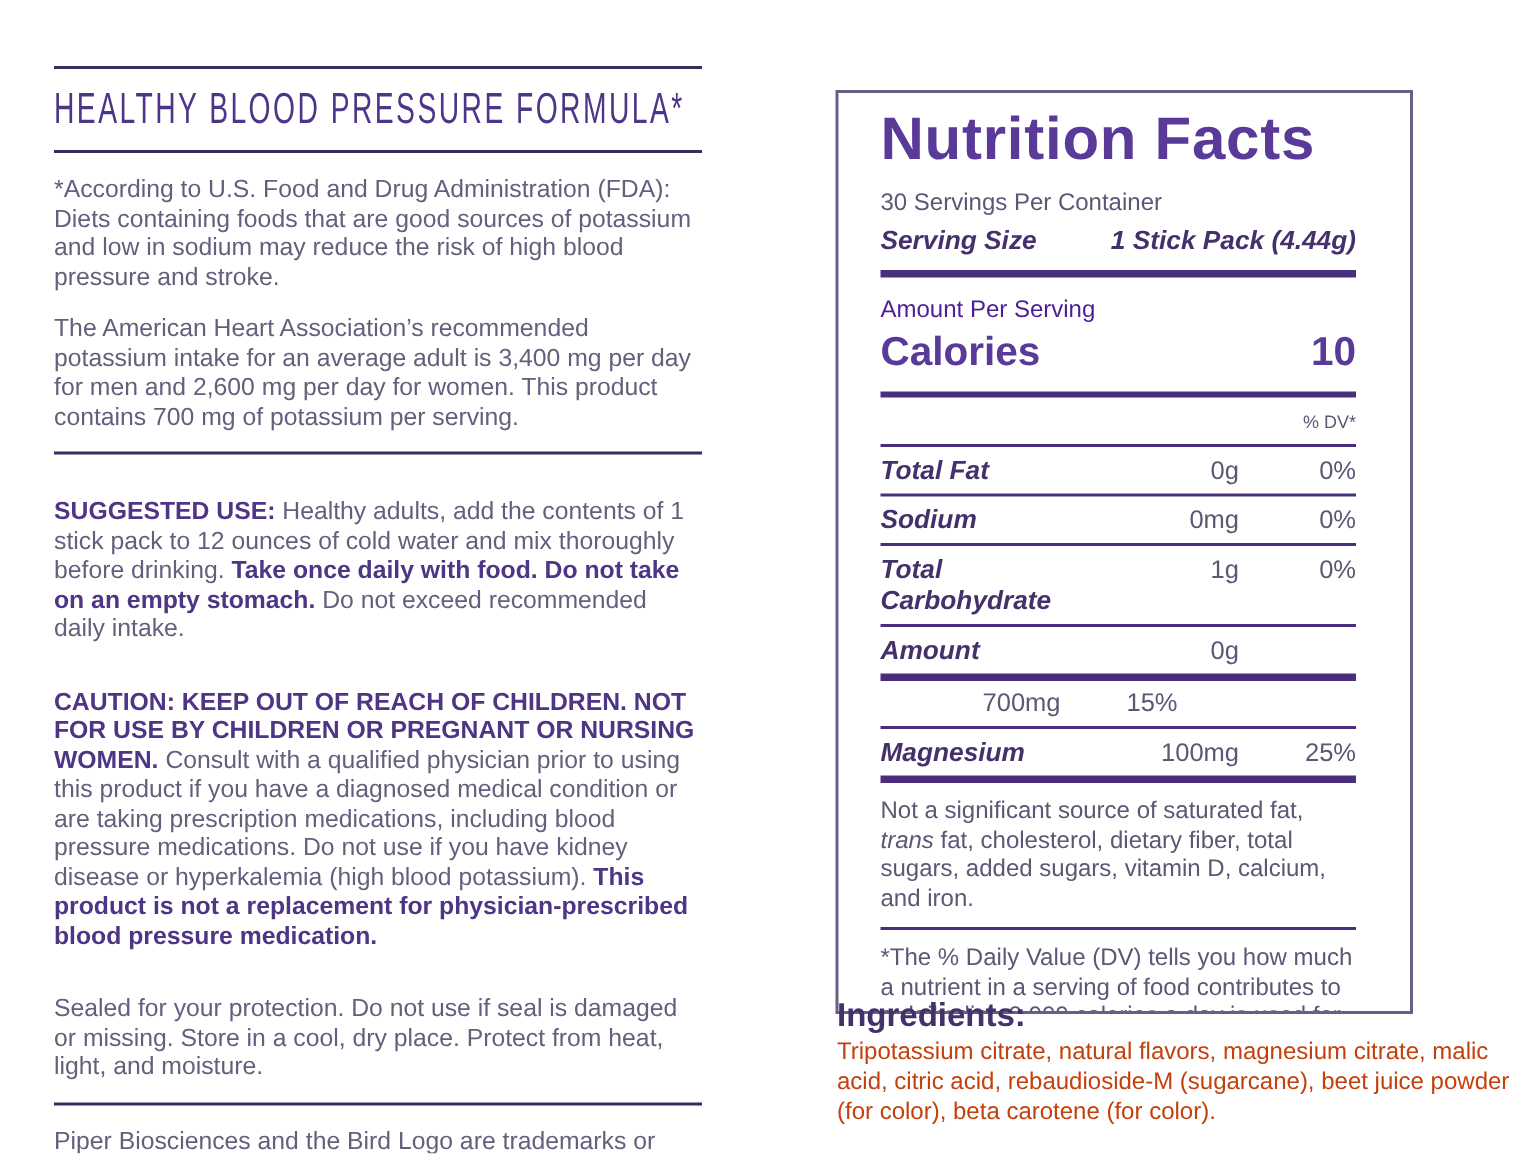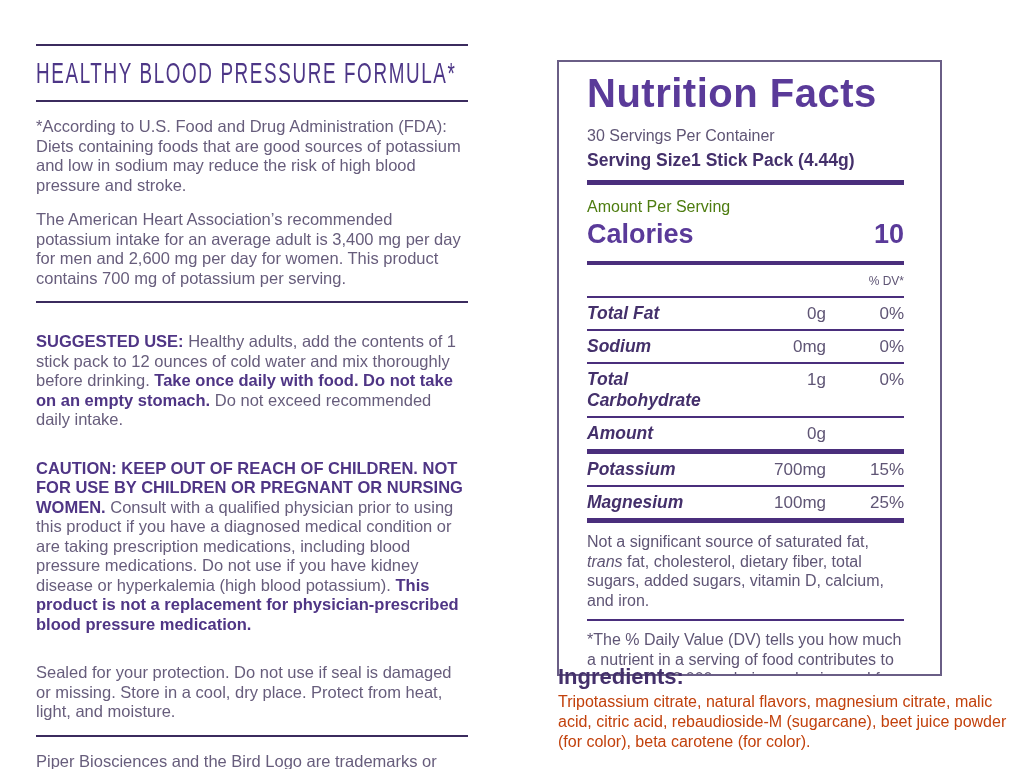--- a/index.html
+++ b/index.html
@@ -33,28 +33,28 @@
     border:2px solid #6a5e86; background:#ffffff; padding:8px 36px 0 28px;
     overflow:hidden;
     margin-top:20px;
   }
   .nfbox h2 {
     color:#5a3a99; font-size:40px; line-height:46px; font-weight:bold;
     letter-spacing:0.5px; margin-bottom:11px;
   }
   .servings { font-size:16px; color:#5f5575; margin-bottom:5px; }
   .ssrow {
-    display:flex; font-size:17.5px;
-    font-weight:bold; color:#44306b; margin-bottom:9px;
+    display:flex; justify-content:space-between; font-size:17.5px;
+    font-weight:bold; color:#44306b; margin-bottom:9px;font-style:italic;
   }
   .bar { background:#4a2e7c; }
   .bar.thick { height:5px; }
   .bar.med   { height:4px; }
   .bar.thin  { height:2px; }
-  .aps { margin-top:13px; font-size:16px; color:#4d7c0f; }
+  .aps { margin-top:13px; font-size:16px; color:#4c1d95; }
   .calrow {
     display:flex; justify-content:space-between; align-items:baseline;
     font-size:27px; font-weight:bold; color:#5a3a99; margin:3px 0 11px;
   }
   .dvh { text-align:right; font-size:12px; color:#5f5575; margin:9px 0 8px; }
   .nrow { display:flex; align-items:baseline; padding:5px 0 5px; font-size:17px; }
   .nrow .nlabel { flex:1; font-weight:bold; color:#44306b; font-size:17.5px;font-style:italic; }
   .nrow .namt { width:120px; text-align:right; color:#5f5575; }
   .nrow .ndv  { width:78px;  text-align:right; color:#5f5575; }
   .note { font-size:16px; line-height:19.5px; color:#5f5575; margin:9px 0 9px; }
@@ -139,21 +139,20 @@
     <div class="bar thin"></div>
 
     <div class="nrow">
       <span class="nlabel">Amount</span>
       <span class="namt">0g</span>
       <span class="ndv"></span>
     </div>
     <div class="bar thick"></div>
 
     <div class="nrow">
-      <span class="nlabel">Potassium</span>
       <span class="namt">700mg</span>
       <span class="ndv">15%</span>
     </div>
     <div class="bar thin"></div>
 
     <div class="nrow">
       <span class="nlabel">Magnesium</span>
       <span class="namt">100mg</span>
       <span class="ndv">25%</span>
     </div>

